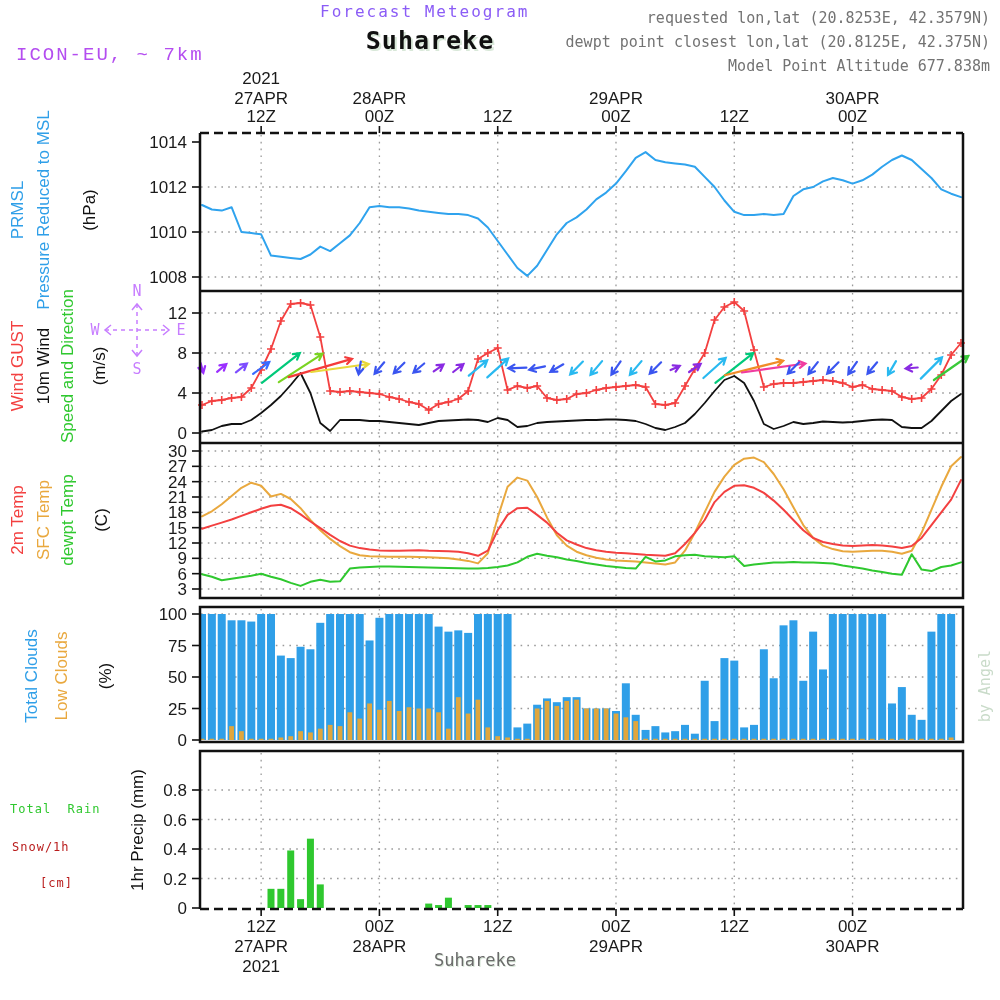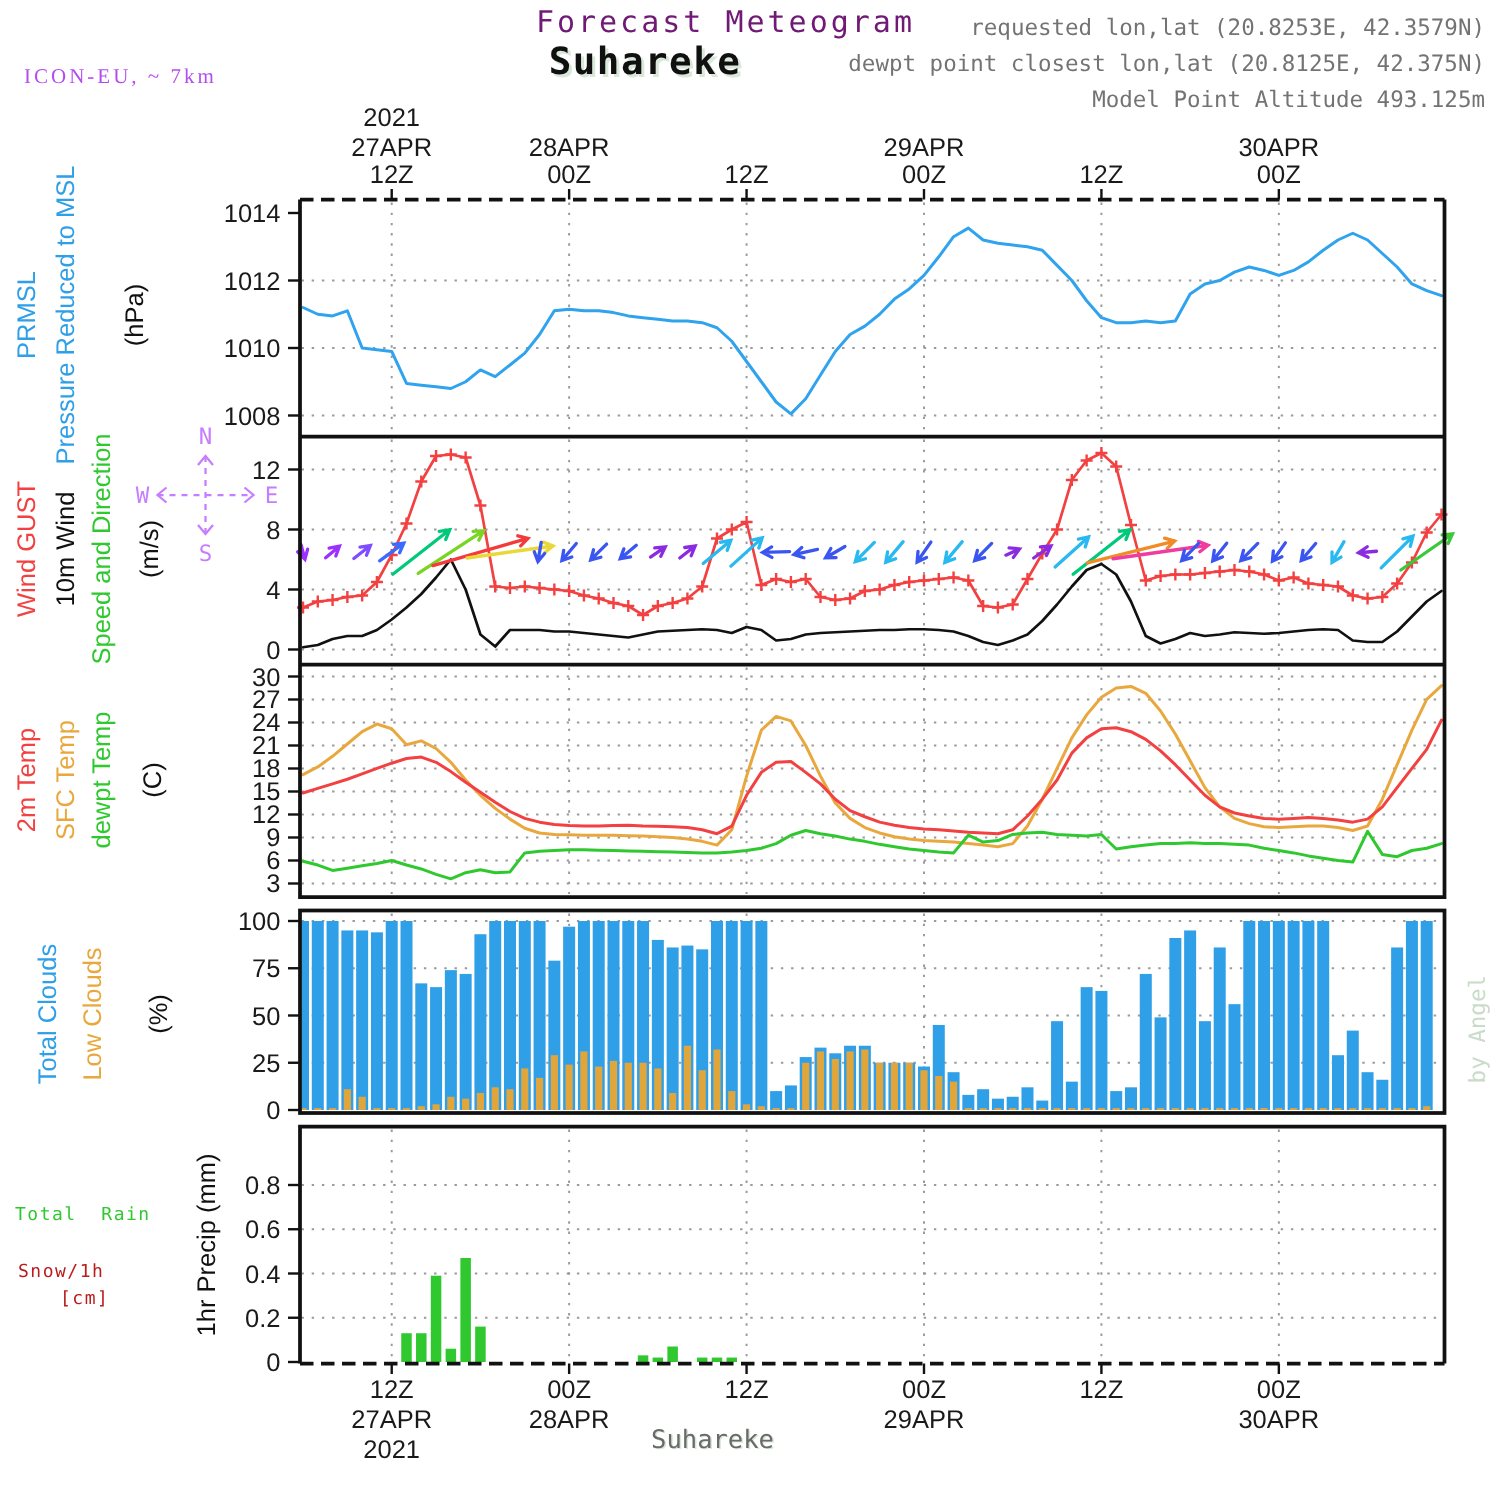--- a/index.html
+++ b/index.html
@@ -1,26 +1,26 @@
 <!DOCTYPE html>
 <html><head>
 <meta charset="utf-8">
 <style>
   html,body{margin:0;padding:0;background:#fff;}
   .stage{position:relative;width:1000px;height:1000px;background:#ffffff;overflow:hidden;
          font-family:"Liberation Sans",sans-serif;}
-  .title-meteogram{position:absolute;left:320px;top:2px;width:290px;text-align:right;
-     font-family:"DejaVu Sans Mono",monospace;font-size:20px;letter-spacing:2px;color:#701a75;}
+  .title-meteogram{position:absolute;left:320px;top:2px;width:290px;text-align:left;
+     font-family:"DejaVu Sans Mono",monospace;font-size:16px;letter-spacing:2px;color:#8b5cf6;}
   .station-title{position:absolute;left:330px;top:26px;width:200px;text-align:center;
      font-family:"DejaVu Sans Mono",monospace;font-size:25px;font-weight:bold;color:#101010;
      text-shadow:2px 2px 0 #d9e8d9;letter-spacing:1px;}
   .meta{position:absolute;right:10px;top:6px;text-align:right;color:#737373;
      font-family:"DejaVu Sans Mono",monospace;font-size:15px;line-height:24px;}
   .model-label{position:absolute;left:16px;top:44px;color:#b44df0;
-     font-family:Liberation Serif, serif;font-size:14px;letter-spacing:2px;}
+     font-family:Liberation Mono, monospace;font-size:19px;letter-spacing:2px;}
   .vlabel{position:absolute;writing-mode:vertical-rl;transform:translateY(-50%) rotate(180deg);
      font-size:17px;white-space:nowrap;font-weight:500;}
   .plabel{position:absolute;font-family:"DejaVu Sans Mono",monospace;font-size:12px;
      letter-spacing:1px;white-space:pre;margin-top:14px;}
   .footer-station{position:absolute;left:390px;top:950px;width:170px;text-align:center;
      font-family:"DejaVu Sans Mono",monospace;font-size:17px;color:#6a6a6a;text-shadow:1px 1px 0 #d9e8d9;}
   .watermark{position:absolute;right:6px;top:650px;writing-mode:vertical-rl;transform:rotate(180deg);
      font-family:"DejaVu Sans Mono",monospace;font-size:15px;color:#c9dbc9;}
   .c-blue{color:#2f9fe8}.c-red{color:#f34040}.c-green{color:#2fc82f}
   .c-orange{color:#e9a83e}.c-black{color:#111}.c-snow{color:#b91c1c}
@@ -30,21 +30,21 @@
 <body>
 
 <div class="stage">
 
   <div class="title-meteogram">Forecast Meteogram</div>
   <div class="station-title">Suhareke</div>
 
   <div class="meta">
     <div>requested lon,lat (20.8253E, 42.3579N)</div>
     <div>dewpt point closest lon,lat (20.8125E, 42.375N)</div>
-    <div>Model Point Altitude 493.125m</div>
+    <div>Model Point Altitude 677.838m</div>
   </div>
 
   <div class="model-label">ICON-EU, ~ 7km</div>
 
   <div class="vlabel c-blue" style="left:8px;top:210px">PRMSL</div>
   <div class="vlabel c-blue" style="left:34px;top:210px">Pressure Reduced to MSL</div>
   <div class="vlabel c-black" style="left:80px;top:210px">(hPa)</div>
 
   <div class="vlabel c-red" style="left:8px;top:366px">Wind GUST</div>
   <div class="vlabel c-black" style="left:34px;top:366px">10m Wind</div>
@@ -55,21 +55,21 @@
   <div class="vlabel c-orange" style="left:34px;top:520px">SFC Temp</div>
   <div class="vlabel c-green" style="left:58px;top:520px">dewpt Temp</div>
   <div class="vlabel c-black" style="left:92px;top:520px">(C)</div>
 
   <div class="vlabel c-blue" style="left:22px;top:676px">Total Clouds</div>
   <div class="vlabel c-orange" style="left:52px;top:676px">Low Clouds</div>
   <div class="vlabel c-black" style="left:96px;top:676px">(%)</div>
 
   <div class="plabel c-green" style="left:10px;top:788px">Total  Rain</div>
   <div class="plabel c-snow" style="left:12px;top:826px">Snow/1h</div>
-  <div class="plabel c-snow" style="left:40px;top:844px">[cm]</div>
+  <div class="plabel c-snow" style="left:40px;top:862px">[cm]</div>
   <div class="vlabel c-black" style="left:128px;top:830px">1hr Precip (mm)</div>
 
   <svg id="plot" width="1000" height="1000" viewBox="0 0 1000 1000">
       <g stroke="#9a9a9a" stroke-width="1.3" stroke-dasharray="1.6 5.2">
         <line x1="261.142" y1="135" x2="261.142" y2="289"></line>
         <line x1="261.142" y1="293" x2="261.142" y2="441"></line>
         <line x1="261.142" y1="445" x2="261.142" y2="596"></line>
         <line x1="261.142" y1="609" x2="261.142" y2="740"></line>
         <line x1="261.142" y1="753" x2="261.142" y2="907"></line>
         <line x1="379.426" y1="135" x2="379.426" y2="289"></line>

